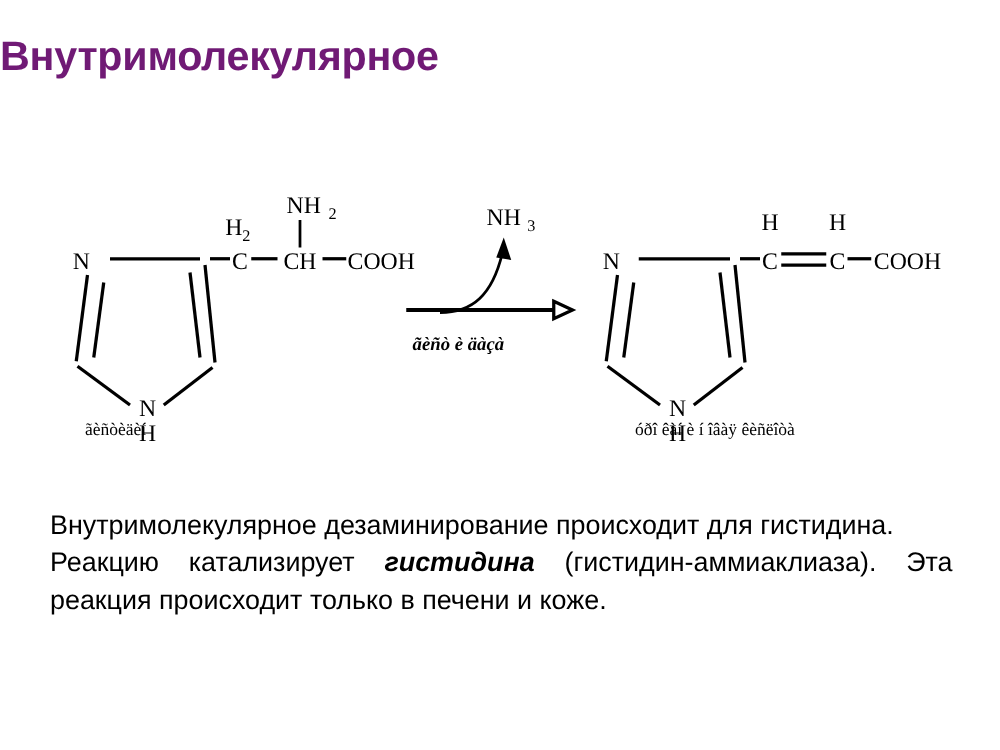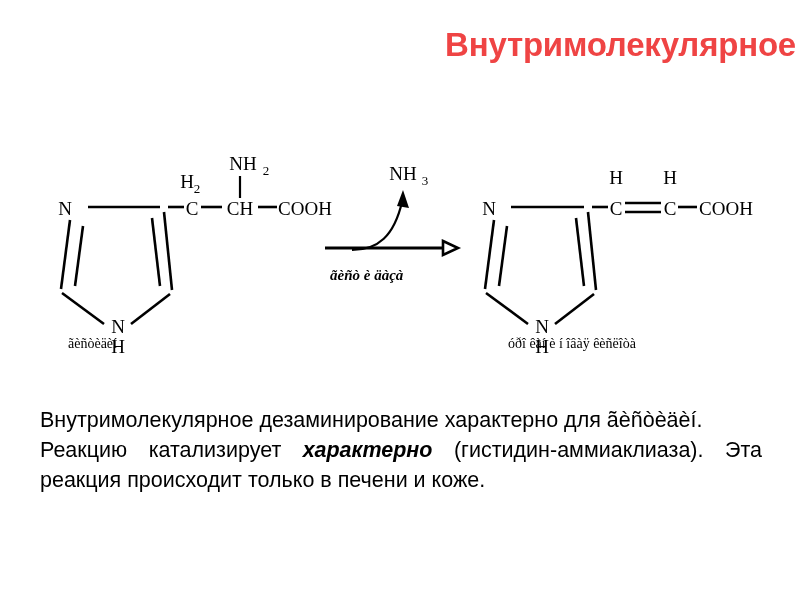--- a/index.html
+++ b/index.html
@@ -16,27 +16,27 @@
     font-family: "Liberation Sans", sans-serif;
     color: #000000;
   }
 
   
   .slide-title {
     position: absolute;
     left: 0;
     top: 24px;
     width: 796px;
-    text-align: right;
+    text-align: left;
     font-family: "Liberation Sans", sans-serif;
     font-weight: bold;
     font-size: 33px;
     line-height: 1.28;
     letter-spacing: -0.2px;
-    color: #ef4444;
+    color: #701a75;
   }
   .slide-title .line { display: block; }
 
   
   .scheme {
     position: absolute;
     left: 0;
     top: 140px;
     width: 800px;
     height: 240px;
@@ -198,15 +198,15 @@
 
       <text class="chem-text chem-main" x="726" y="75" text-anchor="middle">COOH</text>
 
       <text class="mojibake-caption" x="508" y="208" text-anchor="start">óðî êàí è í îâàÿ êèñëîòà</text>
     </g>
 
   </svg>
 </div>
 
 <div class="body-text">
-  <p class="para">Внутримолекулярное дезаминирование характерно для ãèñòèäèí.</p>
-  <p class="para justify"><span>Реакцию катализирует </span><span class="enzyme-name">характерно</span><span> (гистидин-аммиаклиаза). Эта реакция происходит только в печени и коже.</span></p>
+  <p class="para">Внутримолекулярное дезаминирование происходит для гистидина.</p>
+  <p class="para justify"><span>Реакцию катализирует </span><span class="enzyme-name">гистидина</span><span> (гистидин-аммиаклиаза). Эта реакция происходит только в печени и коже.</span></p>
 </div>
 
 </body></html>

